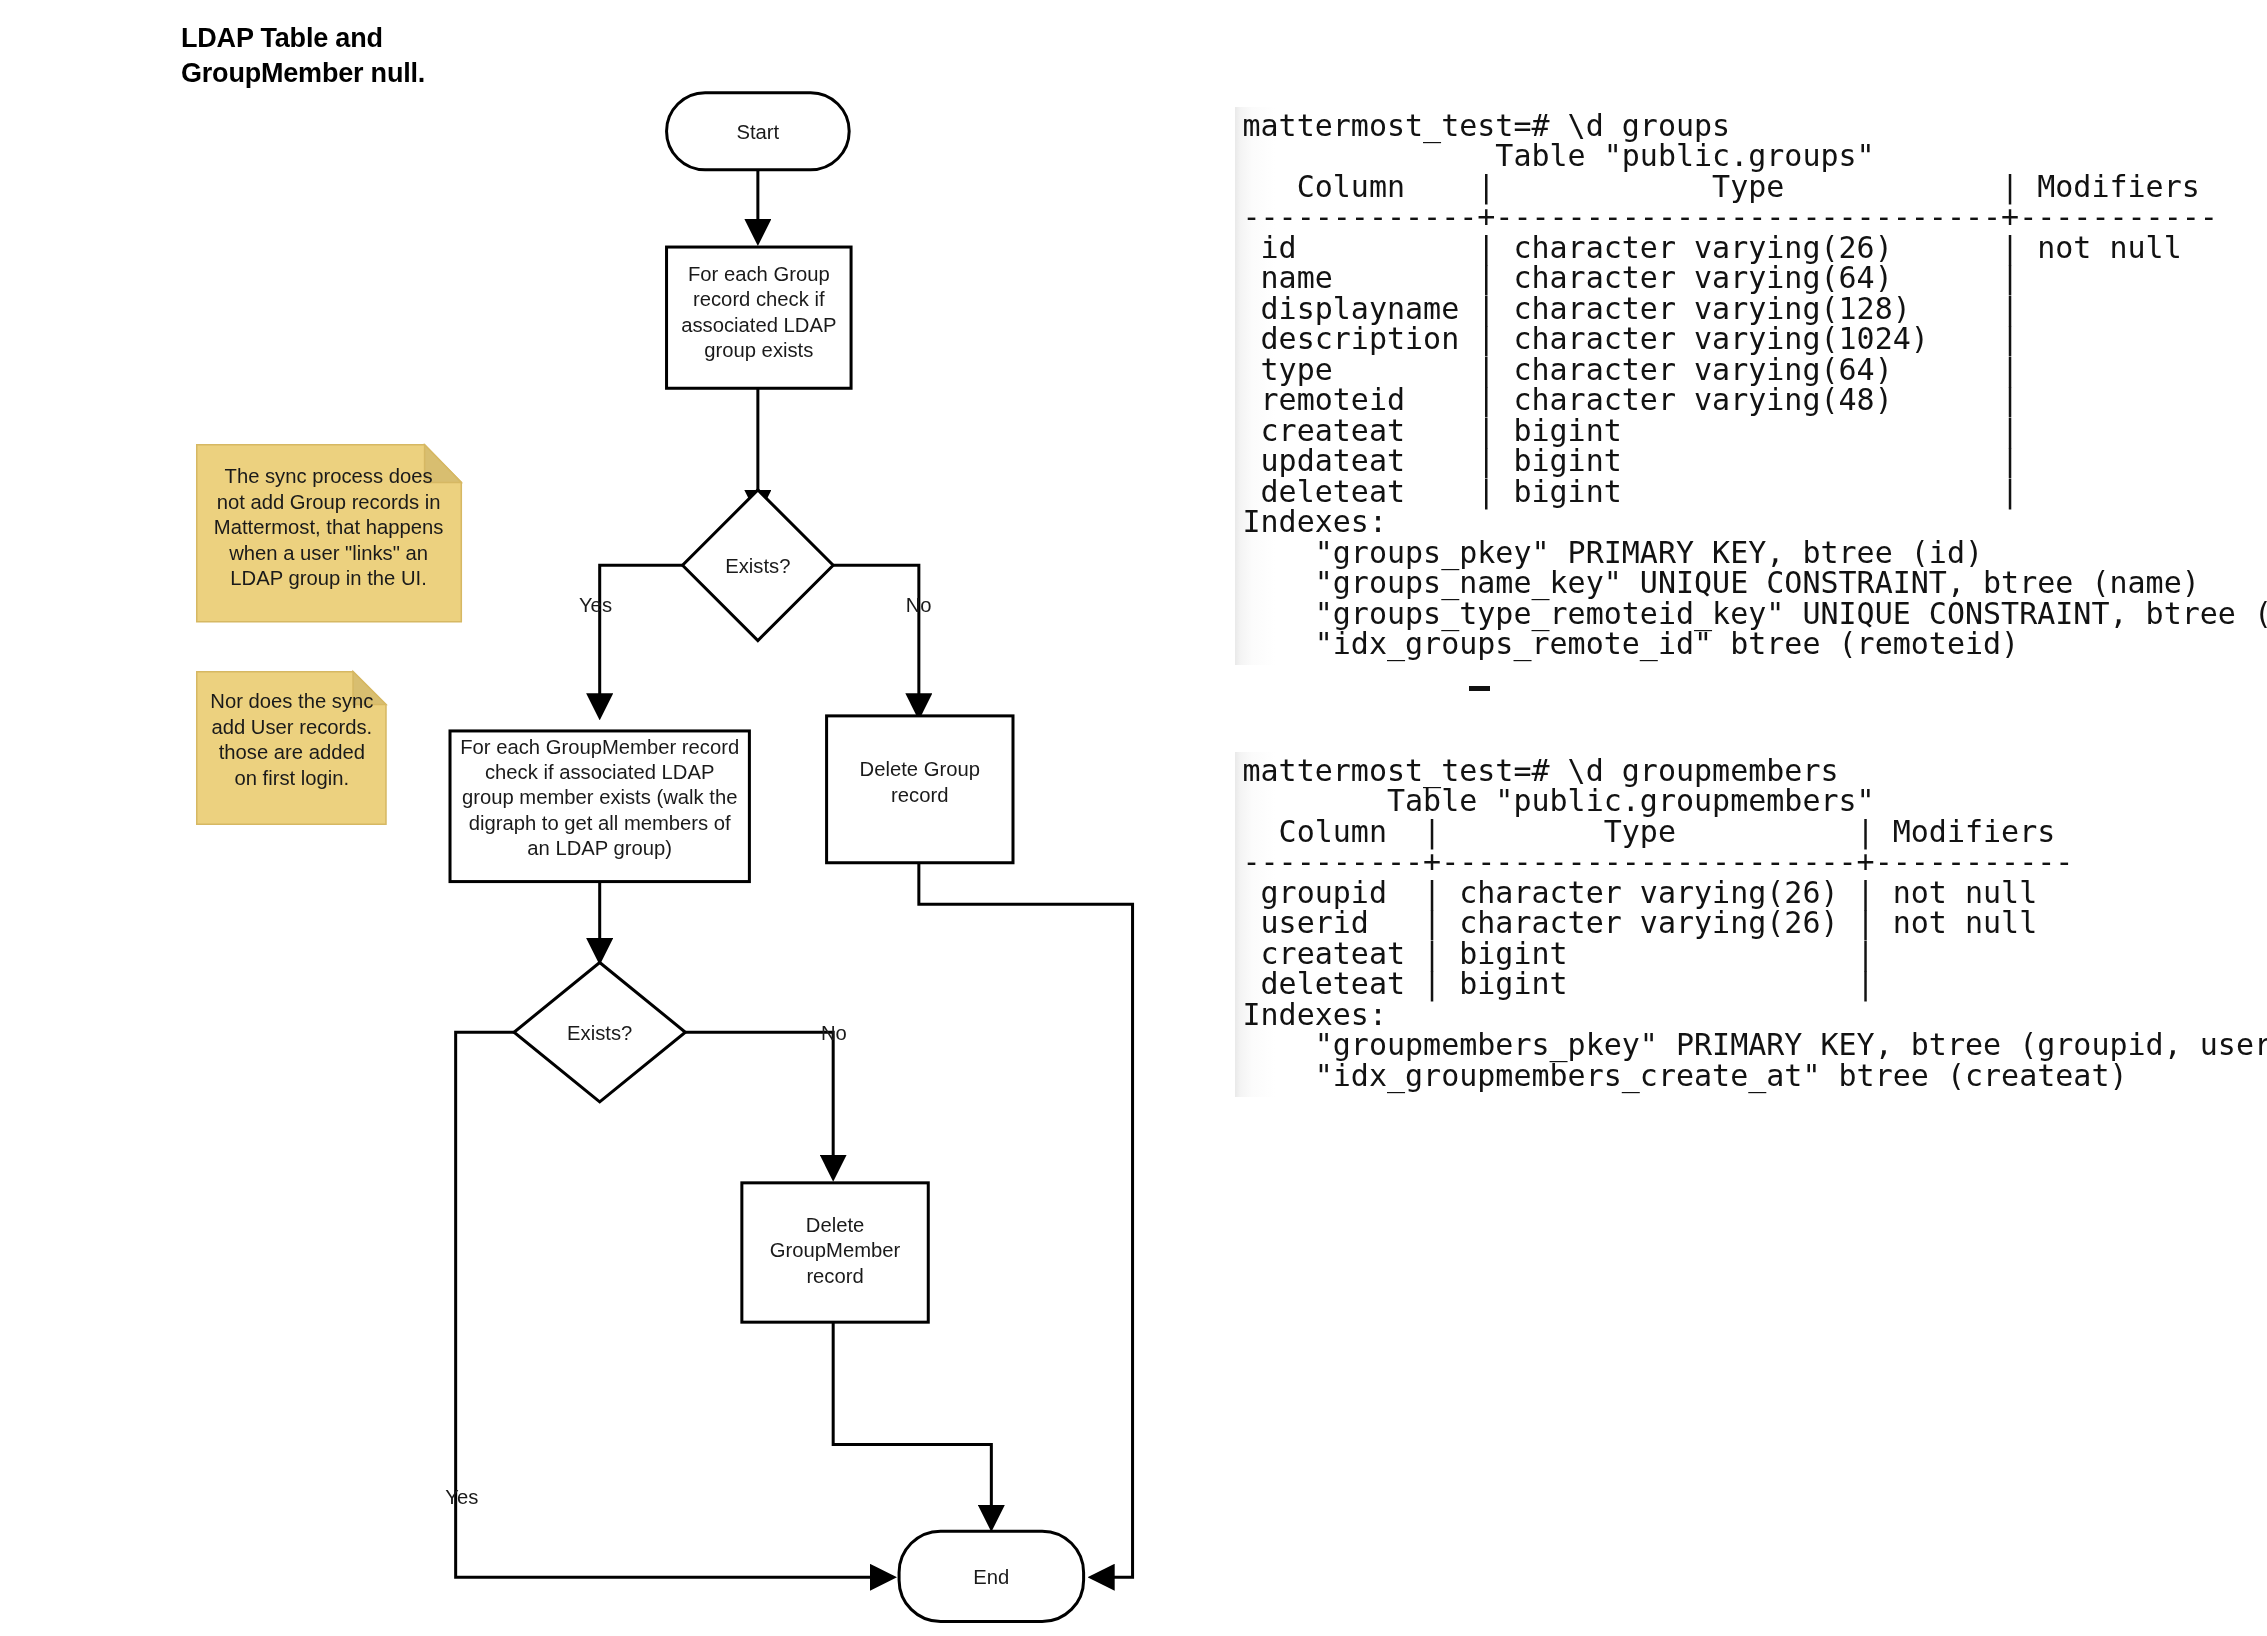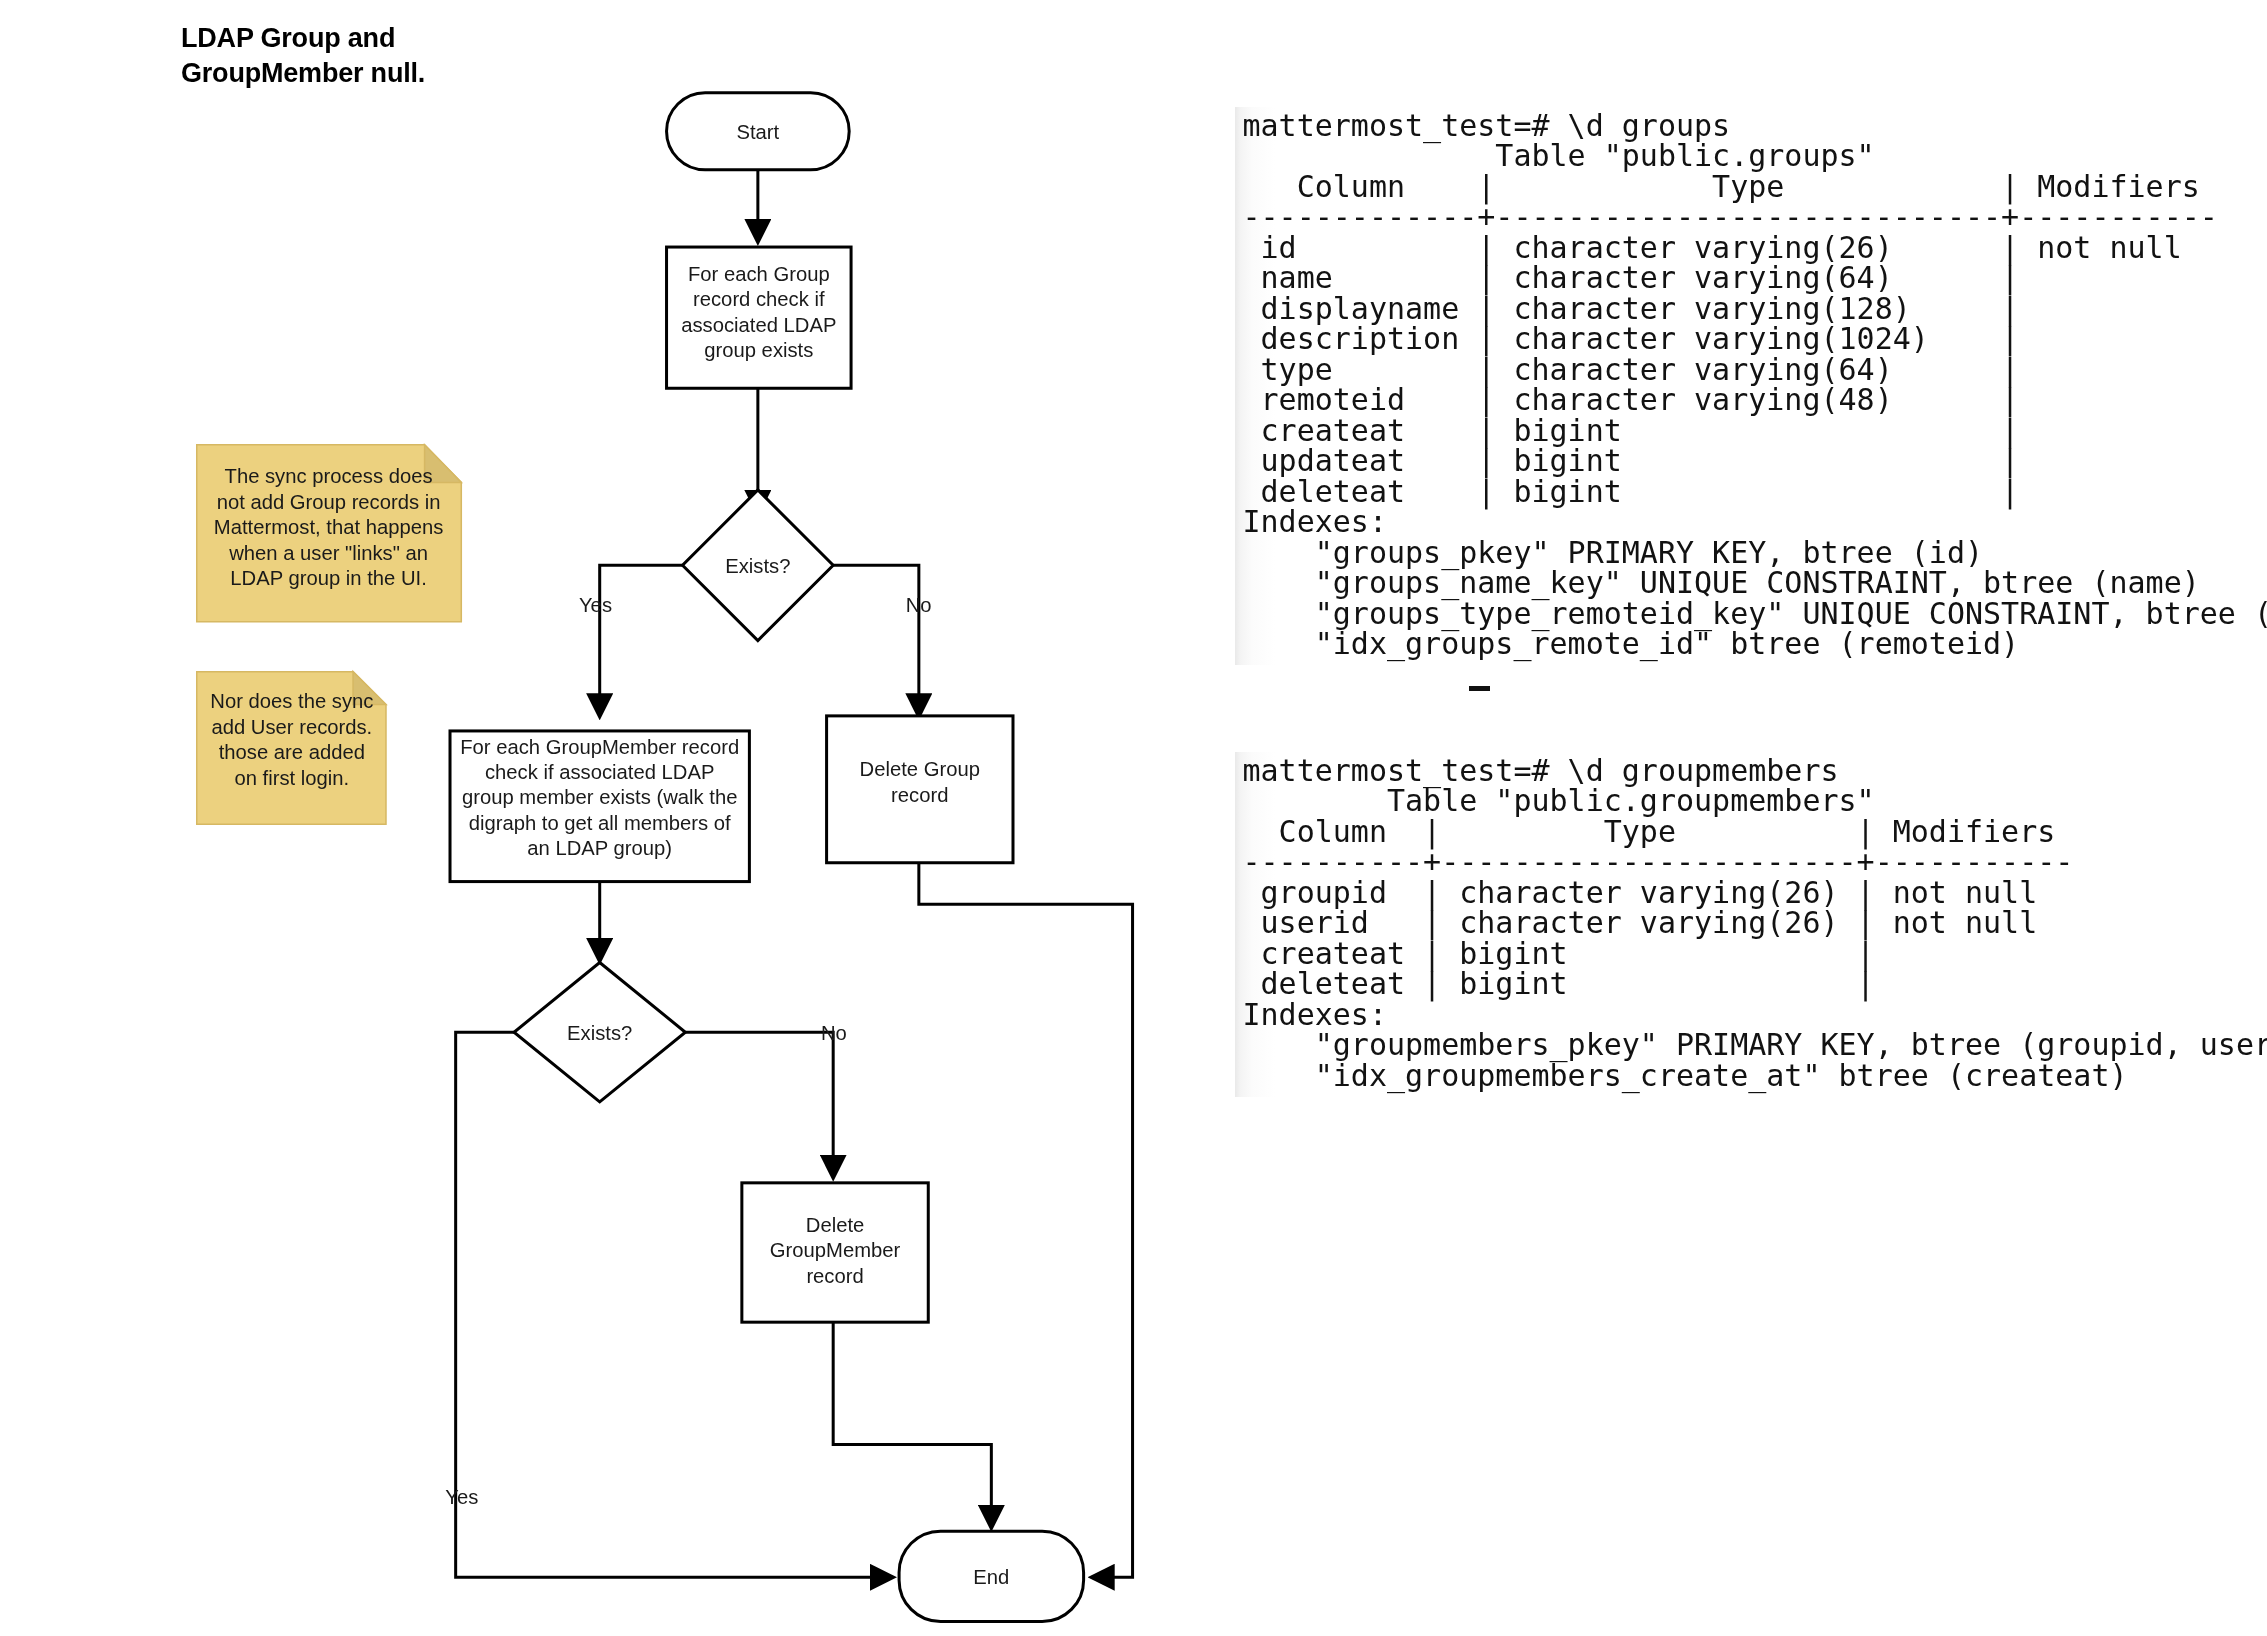--- a/index.html
+++ b/index.html
@@ -94,21 +94,21 @@
     top: 686px;
     width: 21px;
     height: 4.7px;
     background: #111111;
   }
 </style>
 </head>
 <body>
 
 <div id="diagram-title">
-  <span>LDAP Group and</span><br>
+  <span>LDAP Table and</span><br>
   <span>GroupMember null.</span>
 </div>
 
 <svg id="flowchart-svg" width="2267" height="1637" viewBox="0 0 2408 1738">
   <defs>
     <marker id="arrow" viewBox="0 0 12 12" refX="10" refY="6" markerWidth="9" markerHeight="9" orient="auto-start-reverse">
       <path d="M 0 0 L 12 6 L 0 12 z" fill="#000000"></path>
     </marker>
   </defs>
 

